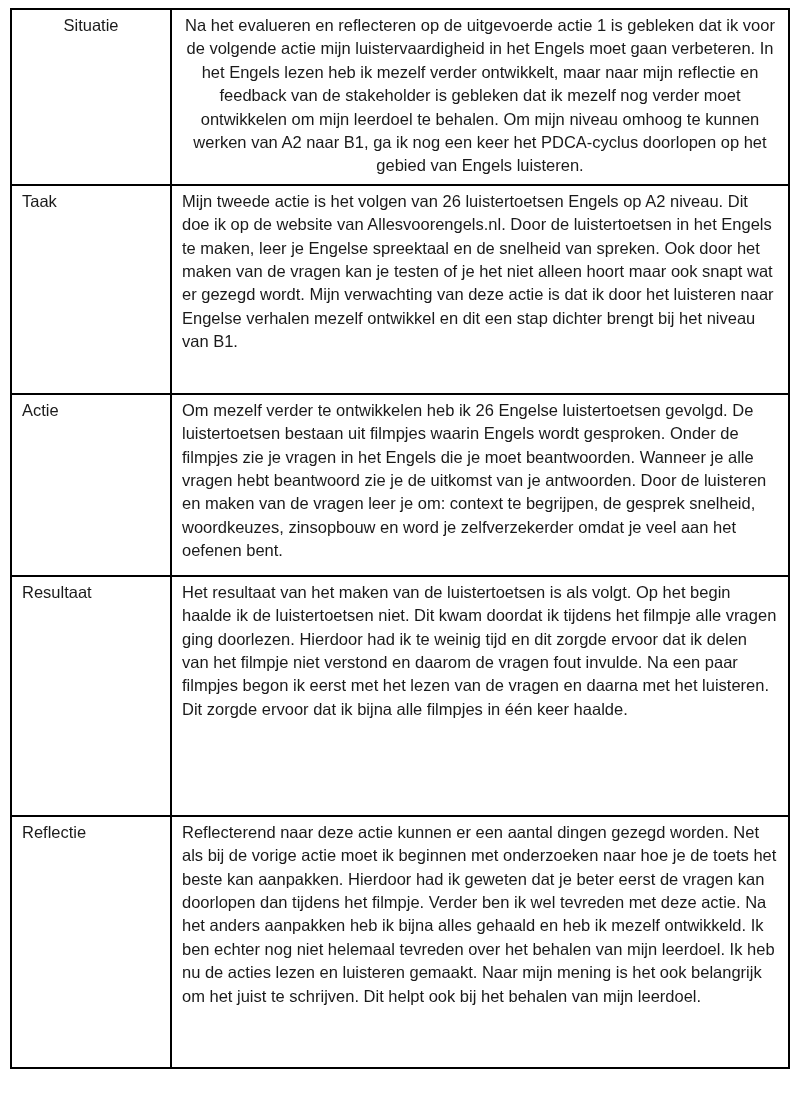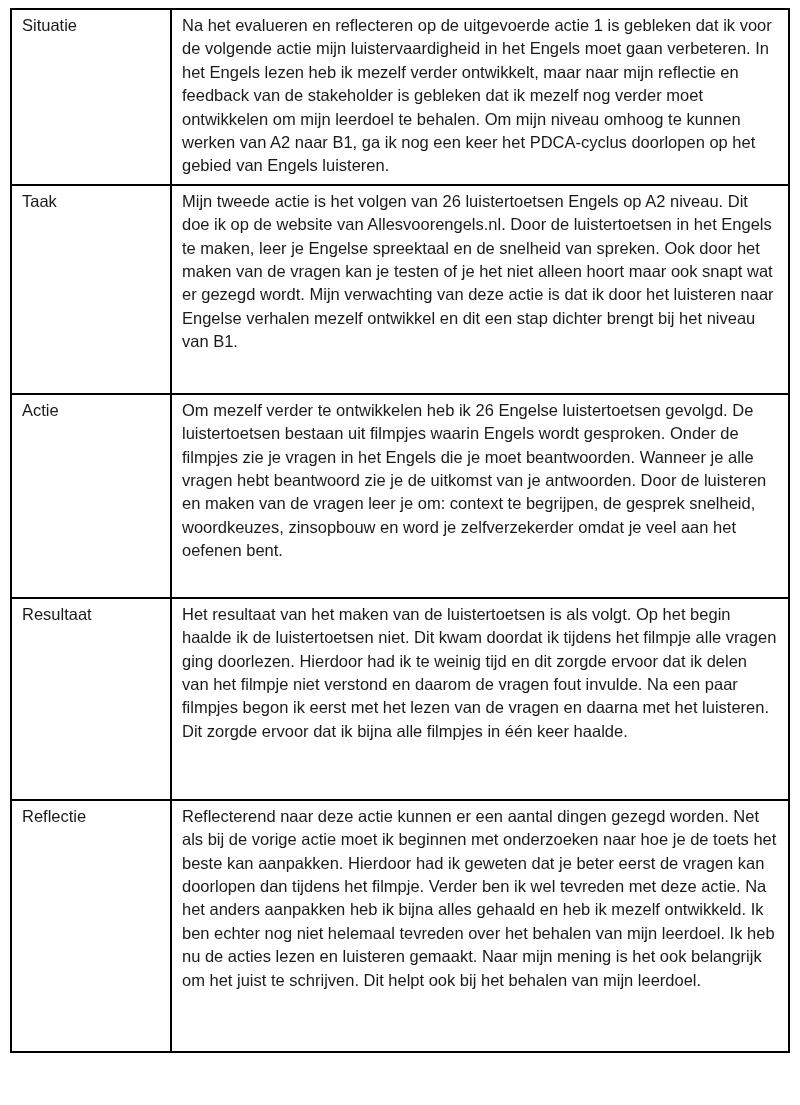--- a/index.html
+++ b/index.html
@@ -32,24 +32,24 @@
     vertical-align: top;
     padding: 4px 10px 6px 10px;
     word-wrap: break-word;
   }
   td.label-cell {
     width: 138px;
   }
   td.text-cell {
     
   }
-  tr.row-situatie  { height: 165px; }
+  tr.row-situatie  { height: 165px; text-align: center; }
   tr.row-taak      { height: 209px; padding-left: 37px; }
-  tr.row-actie     { height: 204px; }
-  tr.row-resultaat { height: 202px; }
+  tr.row-actie     { height: 182px; }
+  tr.row-resultaat { height: 240px; }
   tr.row-reflectie { height: 252px; }
 </style>
 </head>
 <body>
 
 <div class="page">
   <table class="starr-table">
     <tbody>
       <tr class="row-situatie">
         <td class="label-cell">Situatie</td>

